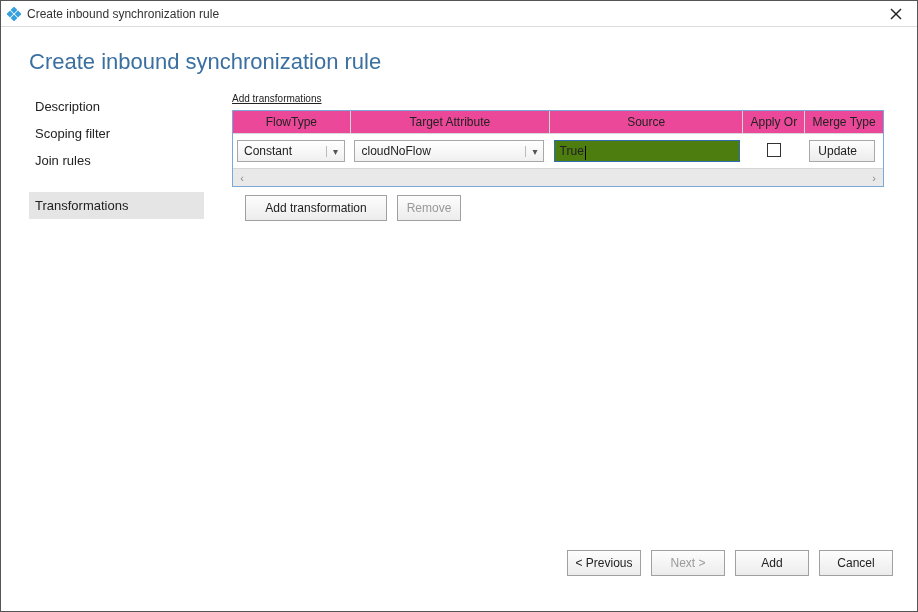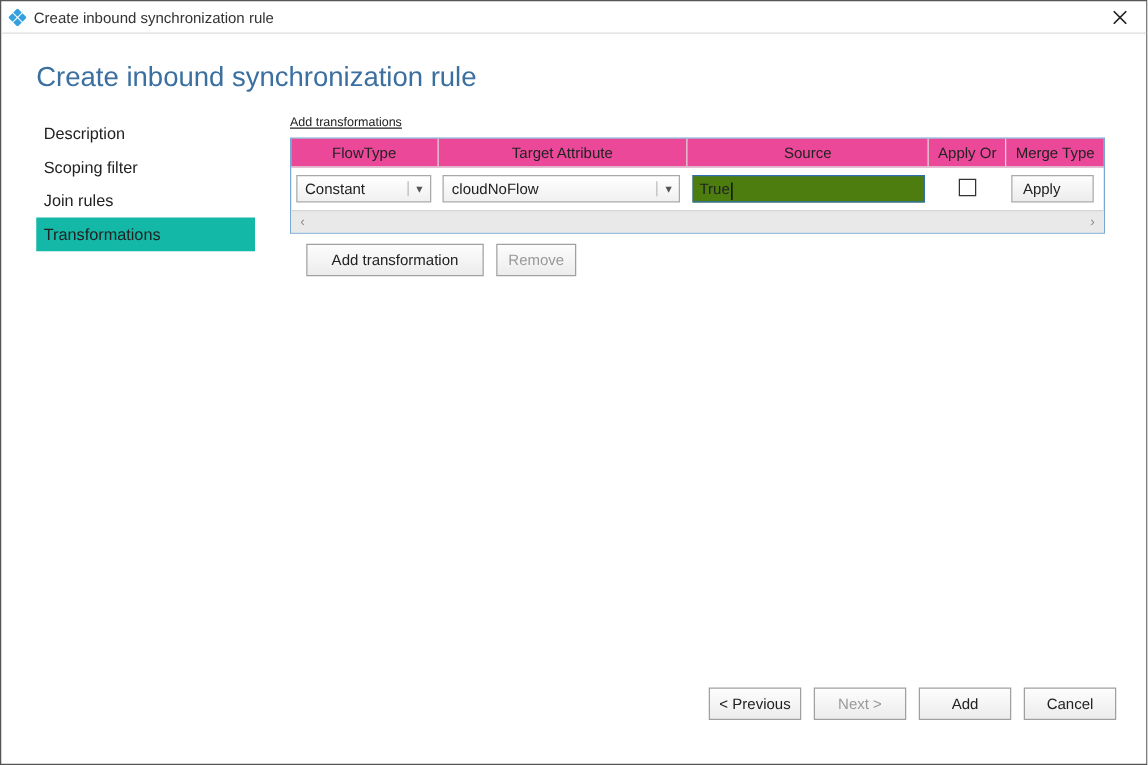--- a/index.html
+++ b/index.html
@@ -7,21 +7,21 @@
     .window { position: relative; width: 918px; height: 612px; border: 1px solid #555; background:#fff; }
     .titlebar { display:flex; align-items:center; height:26px; padding:0 6px; border-bottom:1px solid #ddd; }
     .titlebar .logo { width:14px; height:14px; display:inline-block; margin-right:6px; }
     .titlebar .title { font-size:12px; color:#333; flex:1; }
     .titlebar .close { width:30px; height:22px; display:flex; align-items:center; justify-content:center; font-size:15px; color:#222; cursor:pointer; }
     .content { position:relative; padding: 22px 28px 0 28px; height: calc(100% - 26px - 1px); }
     .big-title { color:#3a6fa0; font-size:22px; font-weight:400; margin-bottom: 18px; }
     .body { display:flex; gap:28px; }
     .sidebar { width:175px; }
     .nav-item { padding:6px 6px; font-size:13px; color:#222; cursor:pointer; }
-    .nav-item.selected { background:#14b8a6; }
+    .nav-item.selected { background:#e5e5e5;margin-top:18px; }
     .main { flex:1; }
     .section-title { font-size:10px; margin-bottom:6px;text-decoration:underline; }
     .grid { border:1px solid #7aa9d6; background:#fff; width:652px; }
     .grid-header { display:flex; background:#ec4899; border-bottom:1px solid #d8d8d8; }
     .gh { text-align:center; font-size:12px; padding:4px 4px; border-right:1px solid #d8d8d8; }
     .gh:last-child { border-right:none; }
     .col-flowtype { width:118px; }
     .col-target { width:200px; }
     .col-source { width:194px; }
     .col-apply { width:62px; }
@@ -111,21 +111,21 @@
               <div class="input" style="width:186px">
                 <span>True</span>
                   <span class="caret"></span>
               </div>
             </div>
             <div class="cell col-apply" style="text-align:center">
               <span class="chk"></span>
             </div>
             <div class="cell col-merge">
               <div class="mini-btn" style="width:66px; justify-content:flex-start">
-                <span>Apply</span>
+                <span>Update</span>
               </div>
             </div>
           </div>
 
           <div class="scroll-strip">
             <span class="chev-l">‹</span>
             <span class="chev-r">›</span>
           </div>
         </div>
 

